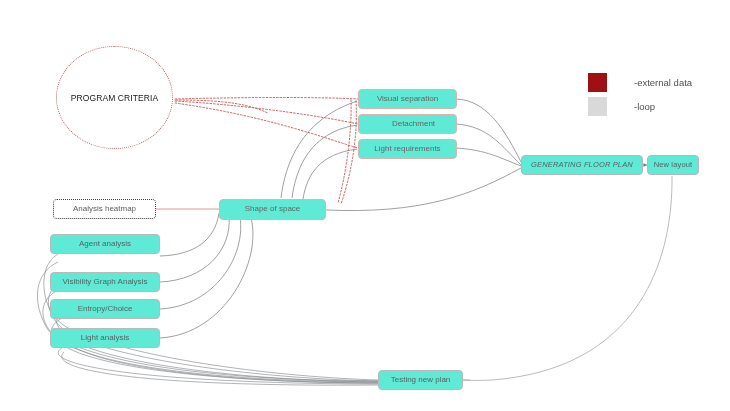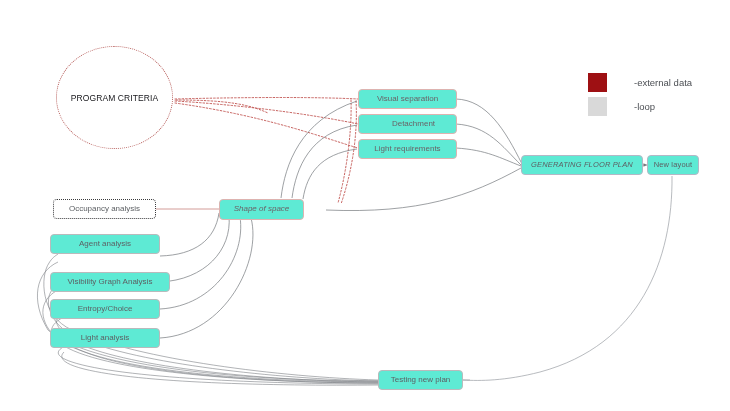--- a/index.html
+++ b/index.html
@@ -172,32 +172,32 @@
 
   <div class="node node-rose" style="left:358px; top:114px; width:99px; height:20px;padding-left:12px;">
     <span>Detachment</span>
   </div>
 
   <div class="node node-rose" style="left:358px; top:139px; width:99px; height:20px;">
     <span>Light requirements</span>
   </div>
 
   <div class="node node-dotted" style="left:53px; top:199px; width:103px; height:20px;">
-    <span>Occupancy analysis</span>
-  </div>
-
-  <div class="node node-rose" style="left:219px; top:199px; width:85px; height:21px;font-style:italic;">
+    <span>Analysis heatmap</span>
+  </div>
+
+  <div class="node node-rose" style="left:219px; top:199px; width:107px; height:21px;">
     <span>Shape of space</span>
   </div>
 
   <div class="node node-gray" style="left:50px; top:234px; width:110px; height:20px;">
     <span>Agent analysis</span>
   </div>
 
-  <div class="node node-gray" style="left:50px; top:272px; width:120px; height:20px;">
+  <div class="node node-gray" style="left:50px; top:272px; width:110px; height:20px;">
     <span>Visibility Graph Analysis</span>
   </div>
 
   <div class="node node-gray" style="left:50px; top:299px; width:110px; height:20px;">
     <span>Entropy/Choice</span>
   </div>
 
   <div class="node node-gray" style="left:50px; top:328px; width:110px; height:20px;">
     <span>Light analysis</span>
   </div>

